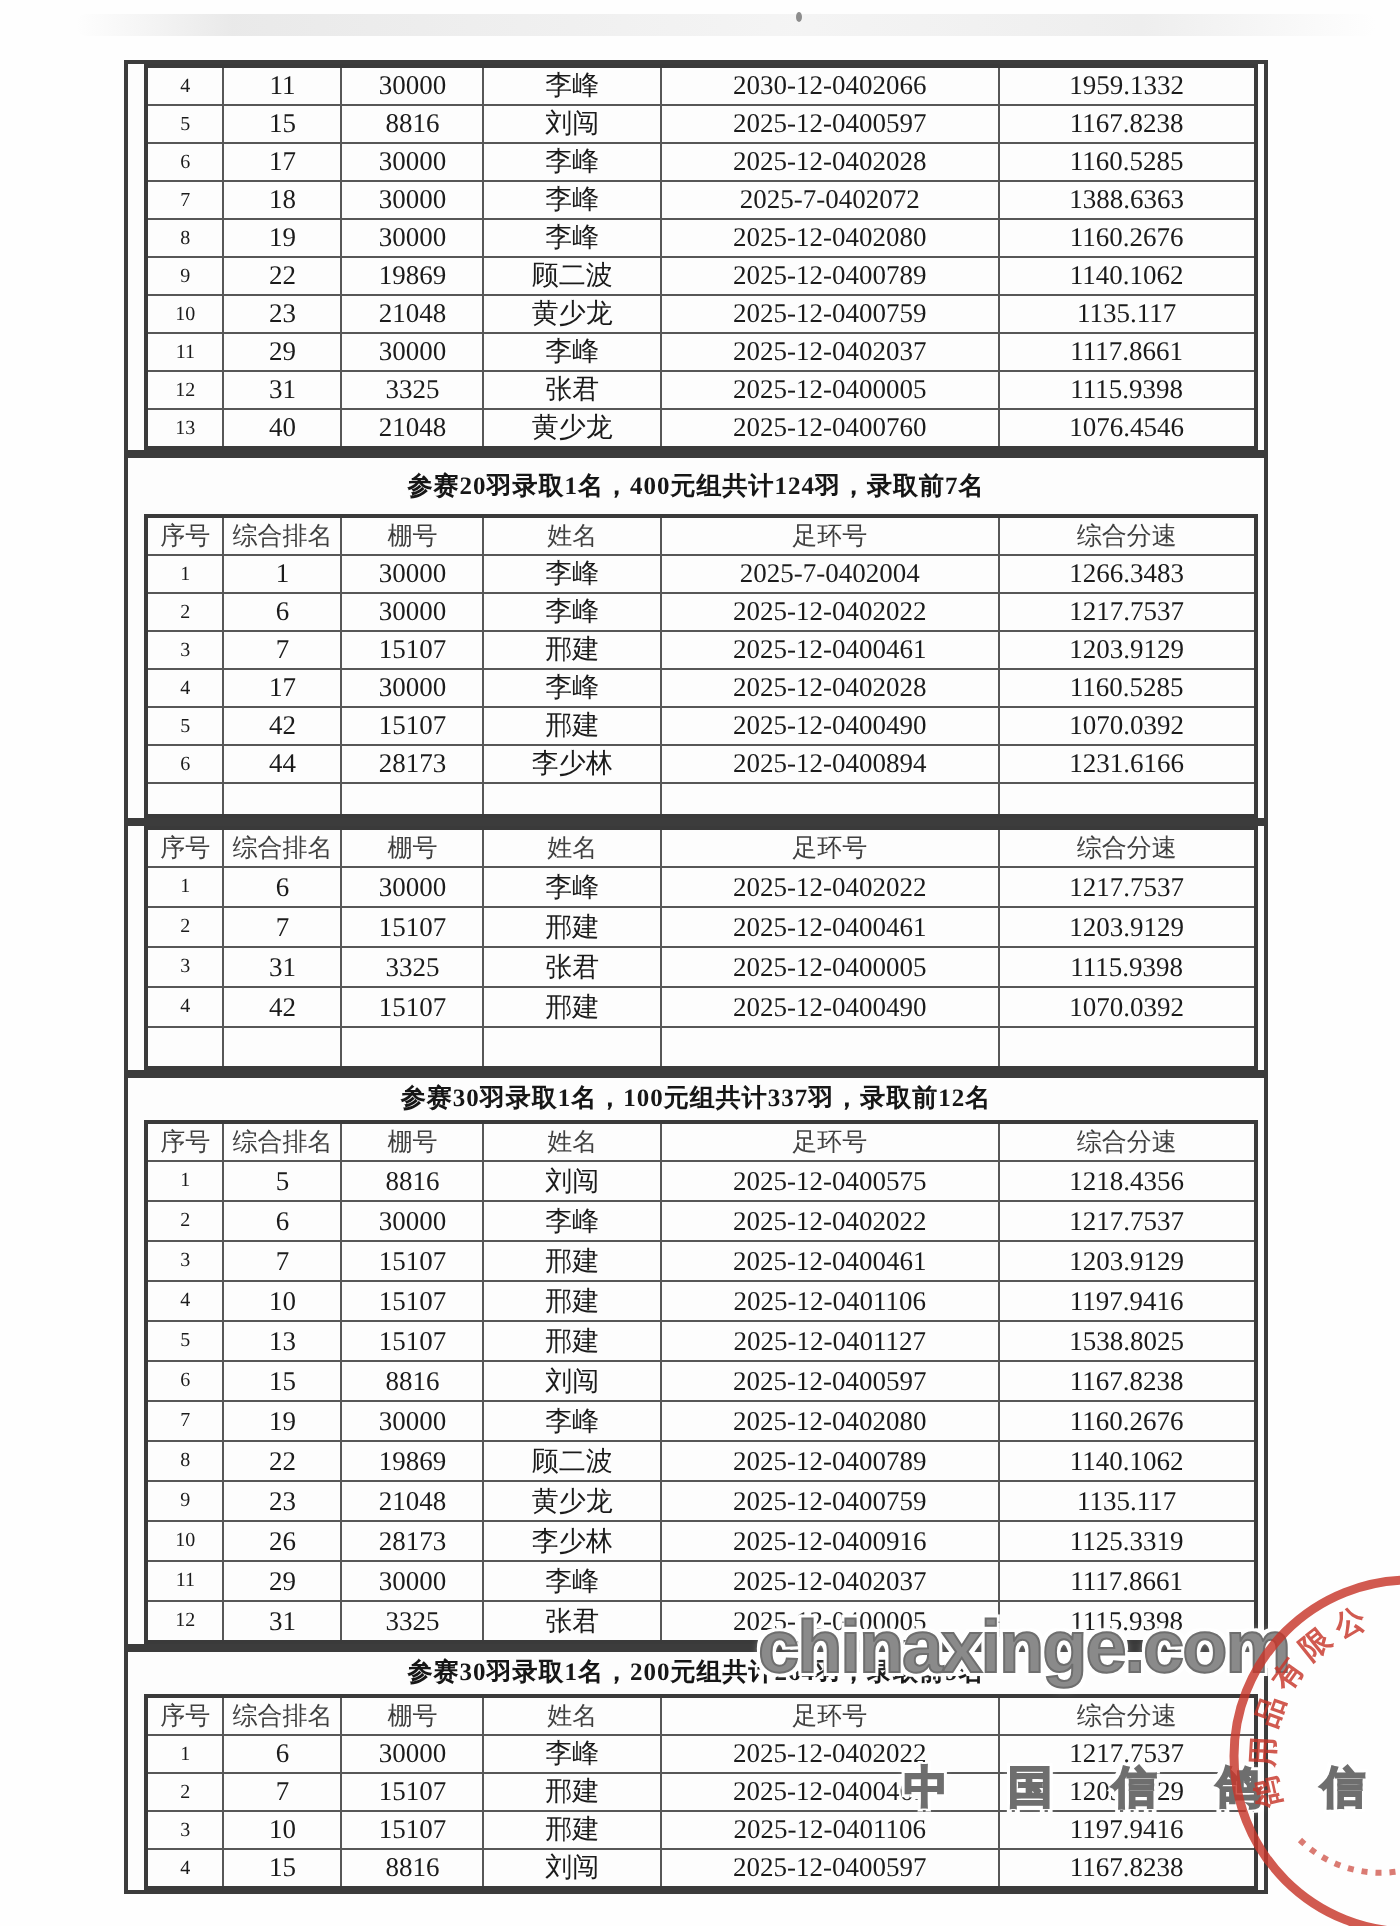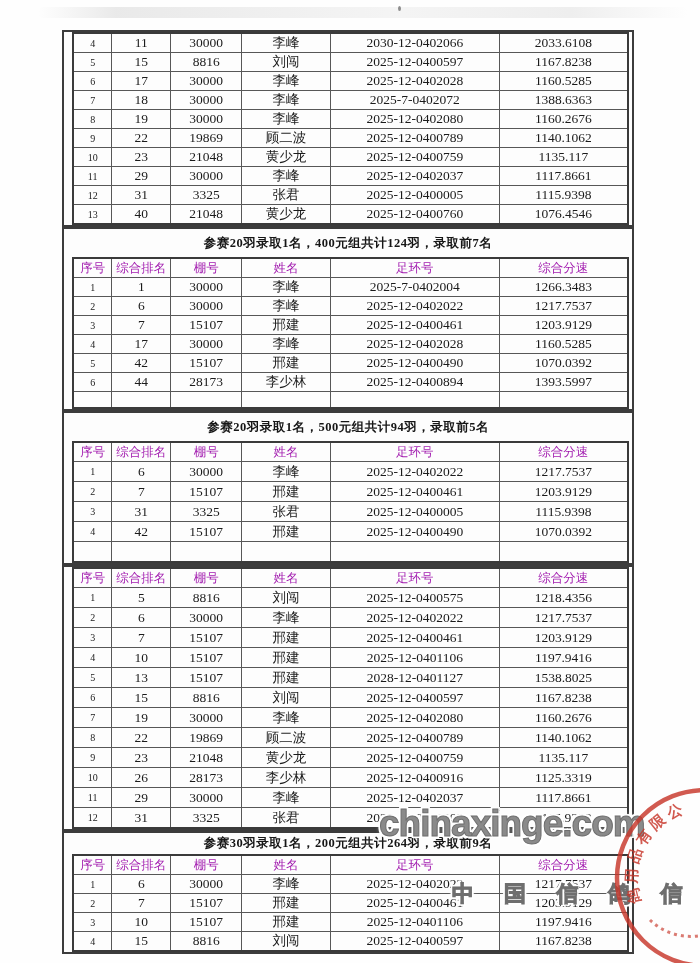--- a/index.html
+++ b/index.html
@@ -24,21 +24,21 @@
   .sec.tight .sec-title{padding:2px 0 2px 0;}
   table{
     border-collapse:collapse;table-layout:fixed;
     width:calc(100% - 11px);margin:0 3px 0 8px;
     border:2px solid #3a3a3a;
   }
   th,td{
     border:1px solid #575757;text-align:center;padding:0;
     white-space:nowrap;overflow:hidden;font-weight:normal;
   }
-  th{font-size:12.5px;color:#a21caf;}
+  th{font-size:12.5px;color:#404040;}
   td{font-size:13.5px;}
   td.c0{font-size:10px;}
   col.c0{width:7%;}  col.c1{width:10.6%;} col.c2{width:12.8%;}
   col.c3{width:16%;} col.c4{width:30.4%;} col.c5{width:23.2%;}
   .s0 td{height:17px;}
   .s1 td{height:15px;}
   .s2 td{height:19px;}
   .s3 td{height:19px;}
   .s4 td{height:16px;}
   .s1 th,.s2 th,.s3 th,.s4 th{height:18px;}
@@ -73,21 +73,21 @@
           <col class="c5">
       </colgroup>
 
       <tbody>
           <tr>
             <td class="c0">4</td>
             <td class="c1">11</td>
             <td class="c2">30000</td>
             <td class="c3">李峰</td>
             <td class="c4">2030-12-0402066</td>
-            <td class="c5">2033.6108</td>
+            <td class="c5">1959.1332</td>
           </tr>
           <tr>
             <td class="c0">5</td>
             <td class="c1">15</td>
             <td class="c2">8816</td>
             <td class="c3">刘闯</td>
             <td class="c4">2025-12-0400597</td>
             <td class="c5">1167.8238</td>
           </tr>
           <tr>
@@ -219,36 +219,35 @@
             <td class="c3">邢建</td>
             <td class="c4">2025-12-0400490</td>
             <td class="c5">1070.0392</td>
           </tr>
           <tr>
             <td class="c0">6</td>
             <td class="c1">44</td>
             <td class="c2">28173</td>
             <td class="c3">李少林</td>
             <td class="c4">2025-12-0400894</td>
-            <td class="c5">1393.5997</td>
+            <td class="c5">1231.6166</td>
           </tr>
           <tr>
             <td class="c0"></td>
             <td class="c1"></td>
             <td class="c2"></td>
             <td class="c3"></td>
             <td class="c4"></td>
             <td class="c5"></td>
           </tr>
         </tbody>
     </table>
   </section>
 
   <section class="sec s2">
-    <div class="sec-title">参赛20羽录取1名，500元组共计94羽，录取前5名</div>
     <table>
       <colgroup>
         <col class="c0">
           <col class="c1">
           <col class="c2">
         <col class="c3">
           <col class="c4">
           <col class="c5">
       </colgroup>
       <thead>
@@ -300,20 +299,21 @@
             <td class="c2"></td>
             <td class="c3"></td>
             <td class="c4"></td>
             <td class="c5"></td>
           </tr>
         </tbody>
     </table>
   </section>
 
   <section class="sec s3 tight">
+    <div class="sec-title">参赛30羽录取1名，100元组共计337羽，录取前12名</div>
     <table>
       <colgroup>
         <col class="c0">
           <col class="c1">
           <col class="c2">
         <col class="c3">
           <col class="c4">
           <col class="c5">
       </colgroup>
       <thead>
@@ -357,21 +357,21 @@
             <td class="c2">15107</td>
             <td class="c3">邢建</td>
             <td class="c4">2025-12-0401106</td>
             <td class="c5">1197.9416</td>
           </tr>
           <tr>
             <td class="c0">5</td>
             <td class="c1">13</td>
             <td class="c2">15107</td>
             <td class="c3">邢建</td>
-            <td class="c4">2028-12-0401127</td>
+            <td class="c4">2025-12-0401127</td>
             <td class="c5">1538.8025</td>
           </tr>
           <tr>
             <td class="c0">6</td>
             <td class="c1">15</td>
             <td class="c2">8816</td>
             <td class="c3">刘闯</td>
             <td class="c4">2025-12-0400597</td>
             <td class="c5">1167.8238</td>
           </tr>

